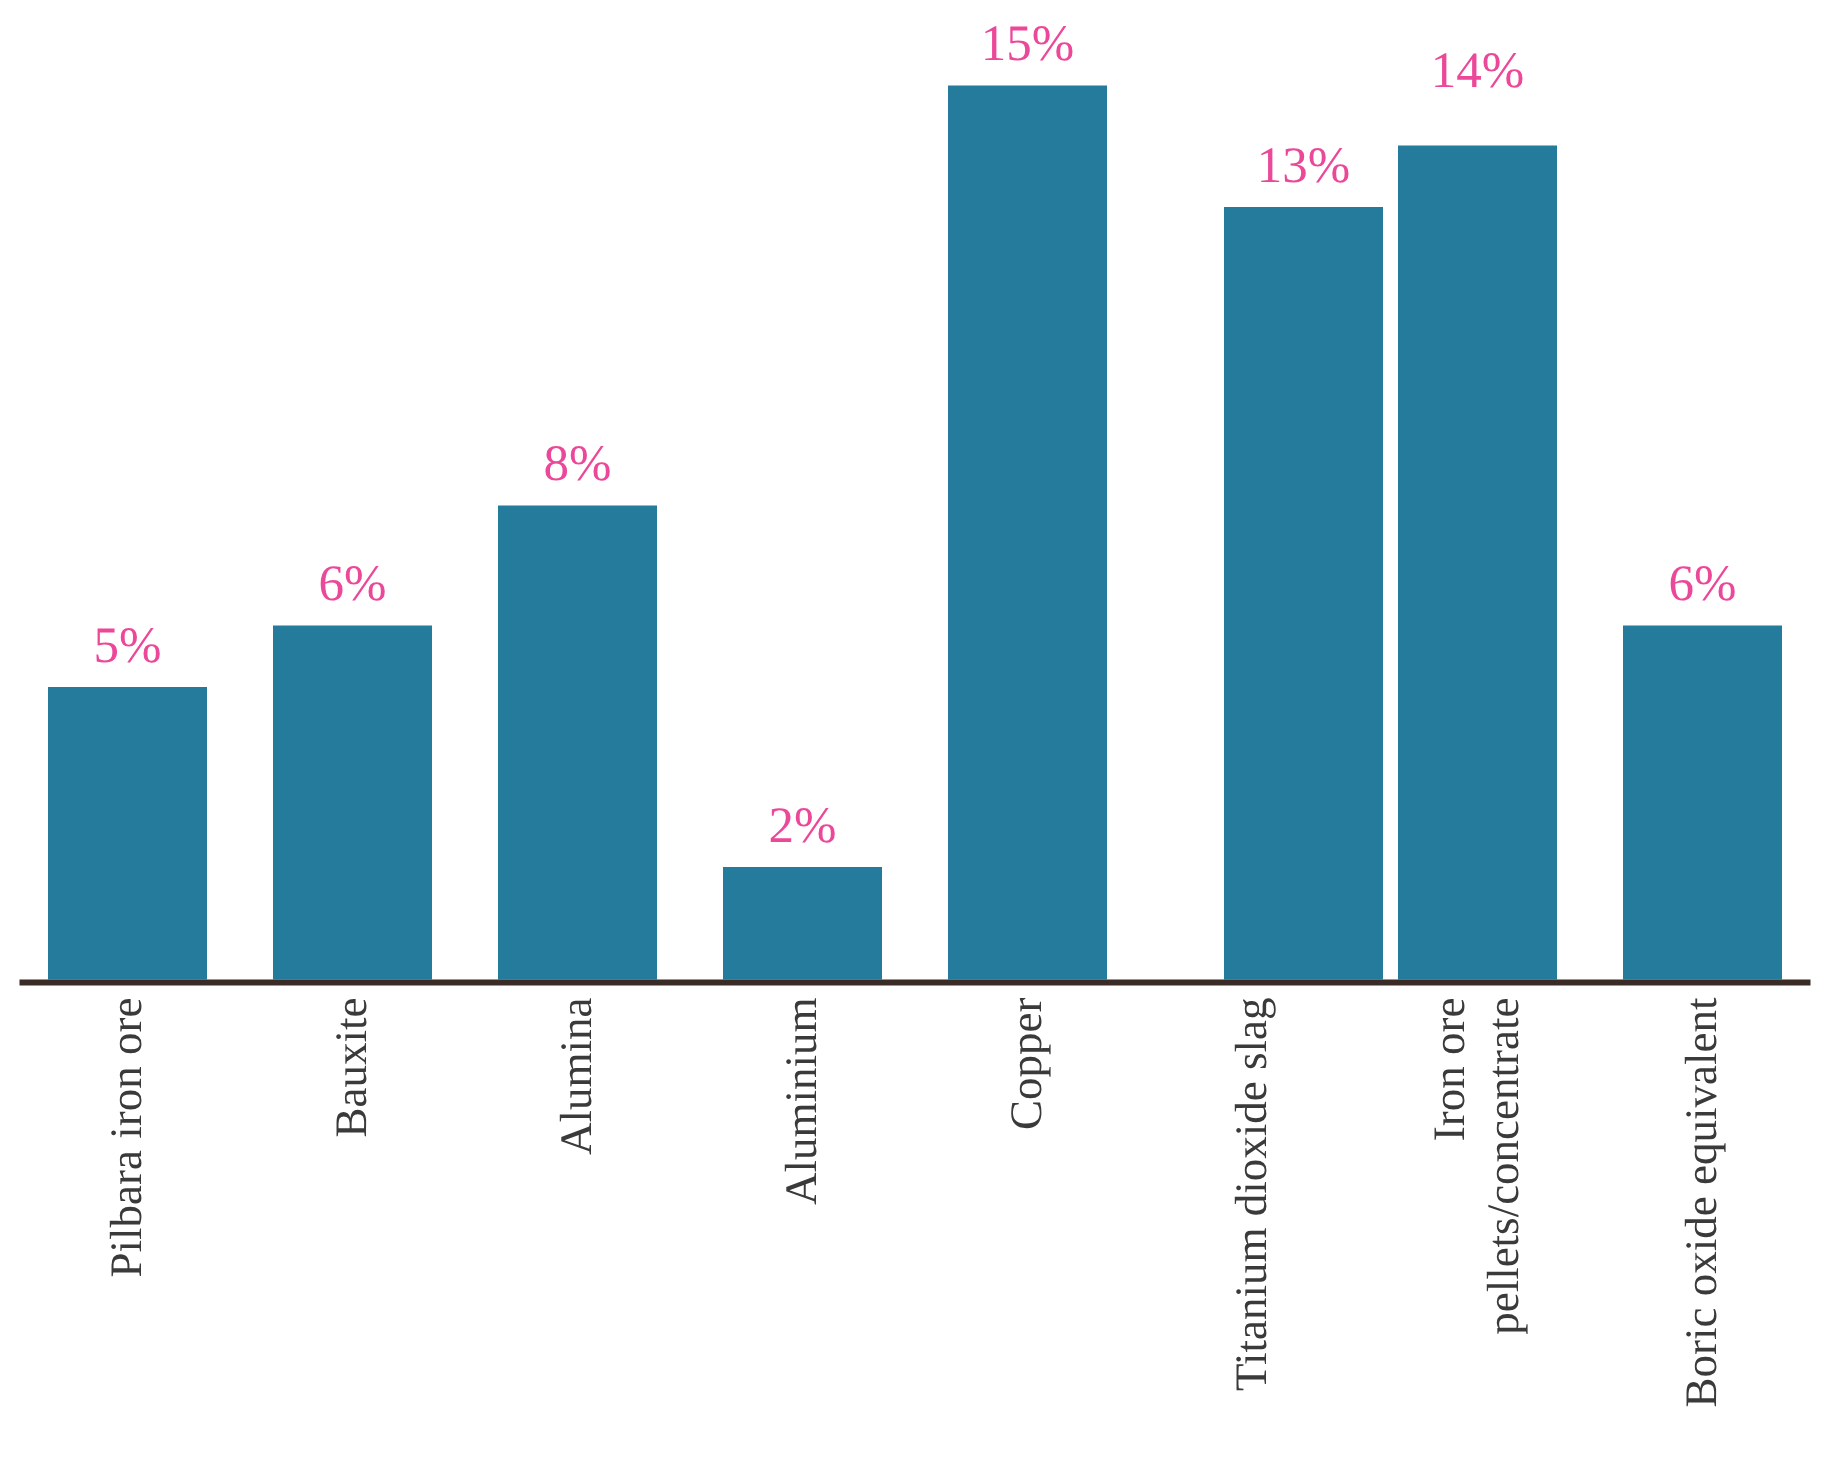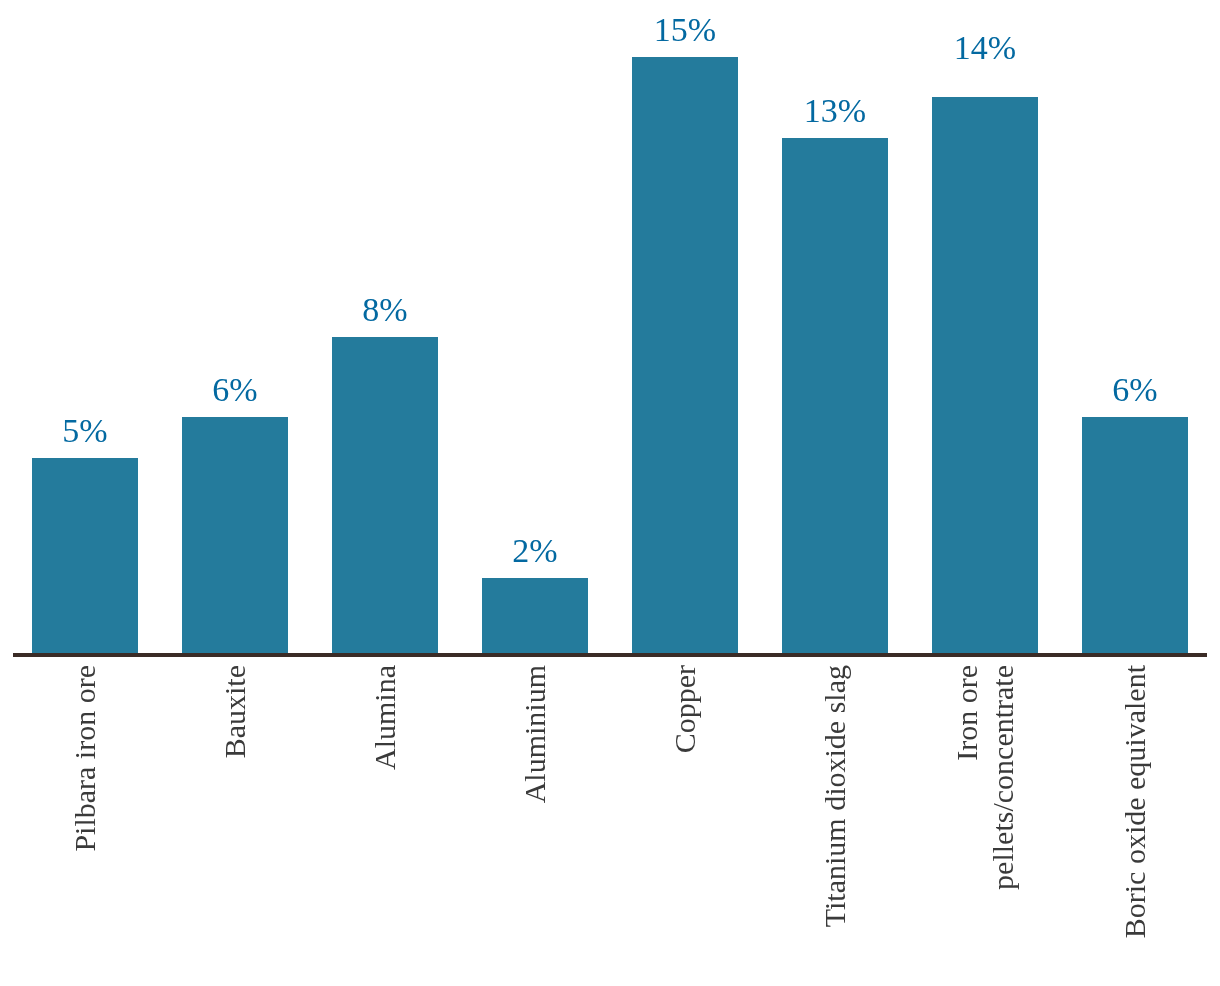--- a/index.html
+++ b/index.html
@@ -51,21 +51,21 @@
     background: #247b9c;
   }
 
   .bar-value-label {
     position: absolute;
     left: -40px;
     width: 186px;
     text-align: center;
     font-size: 34px;
     line-height: 34px;
-    color: #0369a1;
+    color: #ec4899;
     font-family: "Liberation Serif", "DejaVu Serif", serif;
     white-space: nowrap;
   }
 
   
   .cat-label {
     position: absolute;
     top: 665px;
     width: 106px;
     height: 315px;
@@ -116,21 +116,21 @@
     <div class="bar-group" style="left:482px;">
       <div class="bar-value-label" style="bottom:85px;">2%</div>
       <div class="bar" style="height:75px;"></div>
     </div>
 
     <div class="bar-group" style="left:632px;">
       <div class="bar-value-label" style="bottom:606px;">15%</div>
       <div class="bar" style="height:596px;"></div>
     </div>
 
-    <div class="bar-group" style="left:782px;">
+    <div class="bar-group" style="left:816px;">
       <div class="bar-value-label" style="bottom:525px;">13%</div>
       <div class="bar" style="height:515px;"></div>
     </div>
 
     <div class="bar-group" style="left:932px;">
       <div class="bar-value-label" style="bottom:588px;">14%</div>
       <div class="bar" style="height:556px;"></div>
     </div>
 
     <div class="bar-group" style="left:1082px;">

